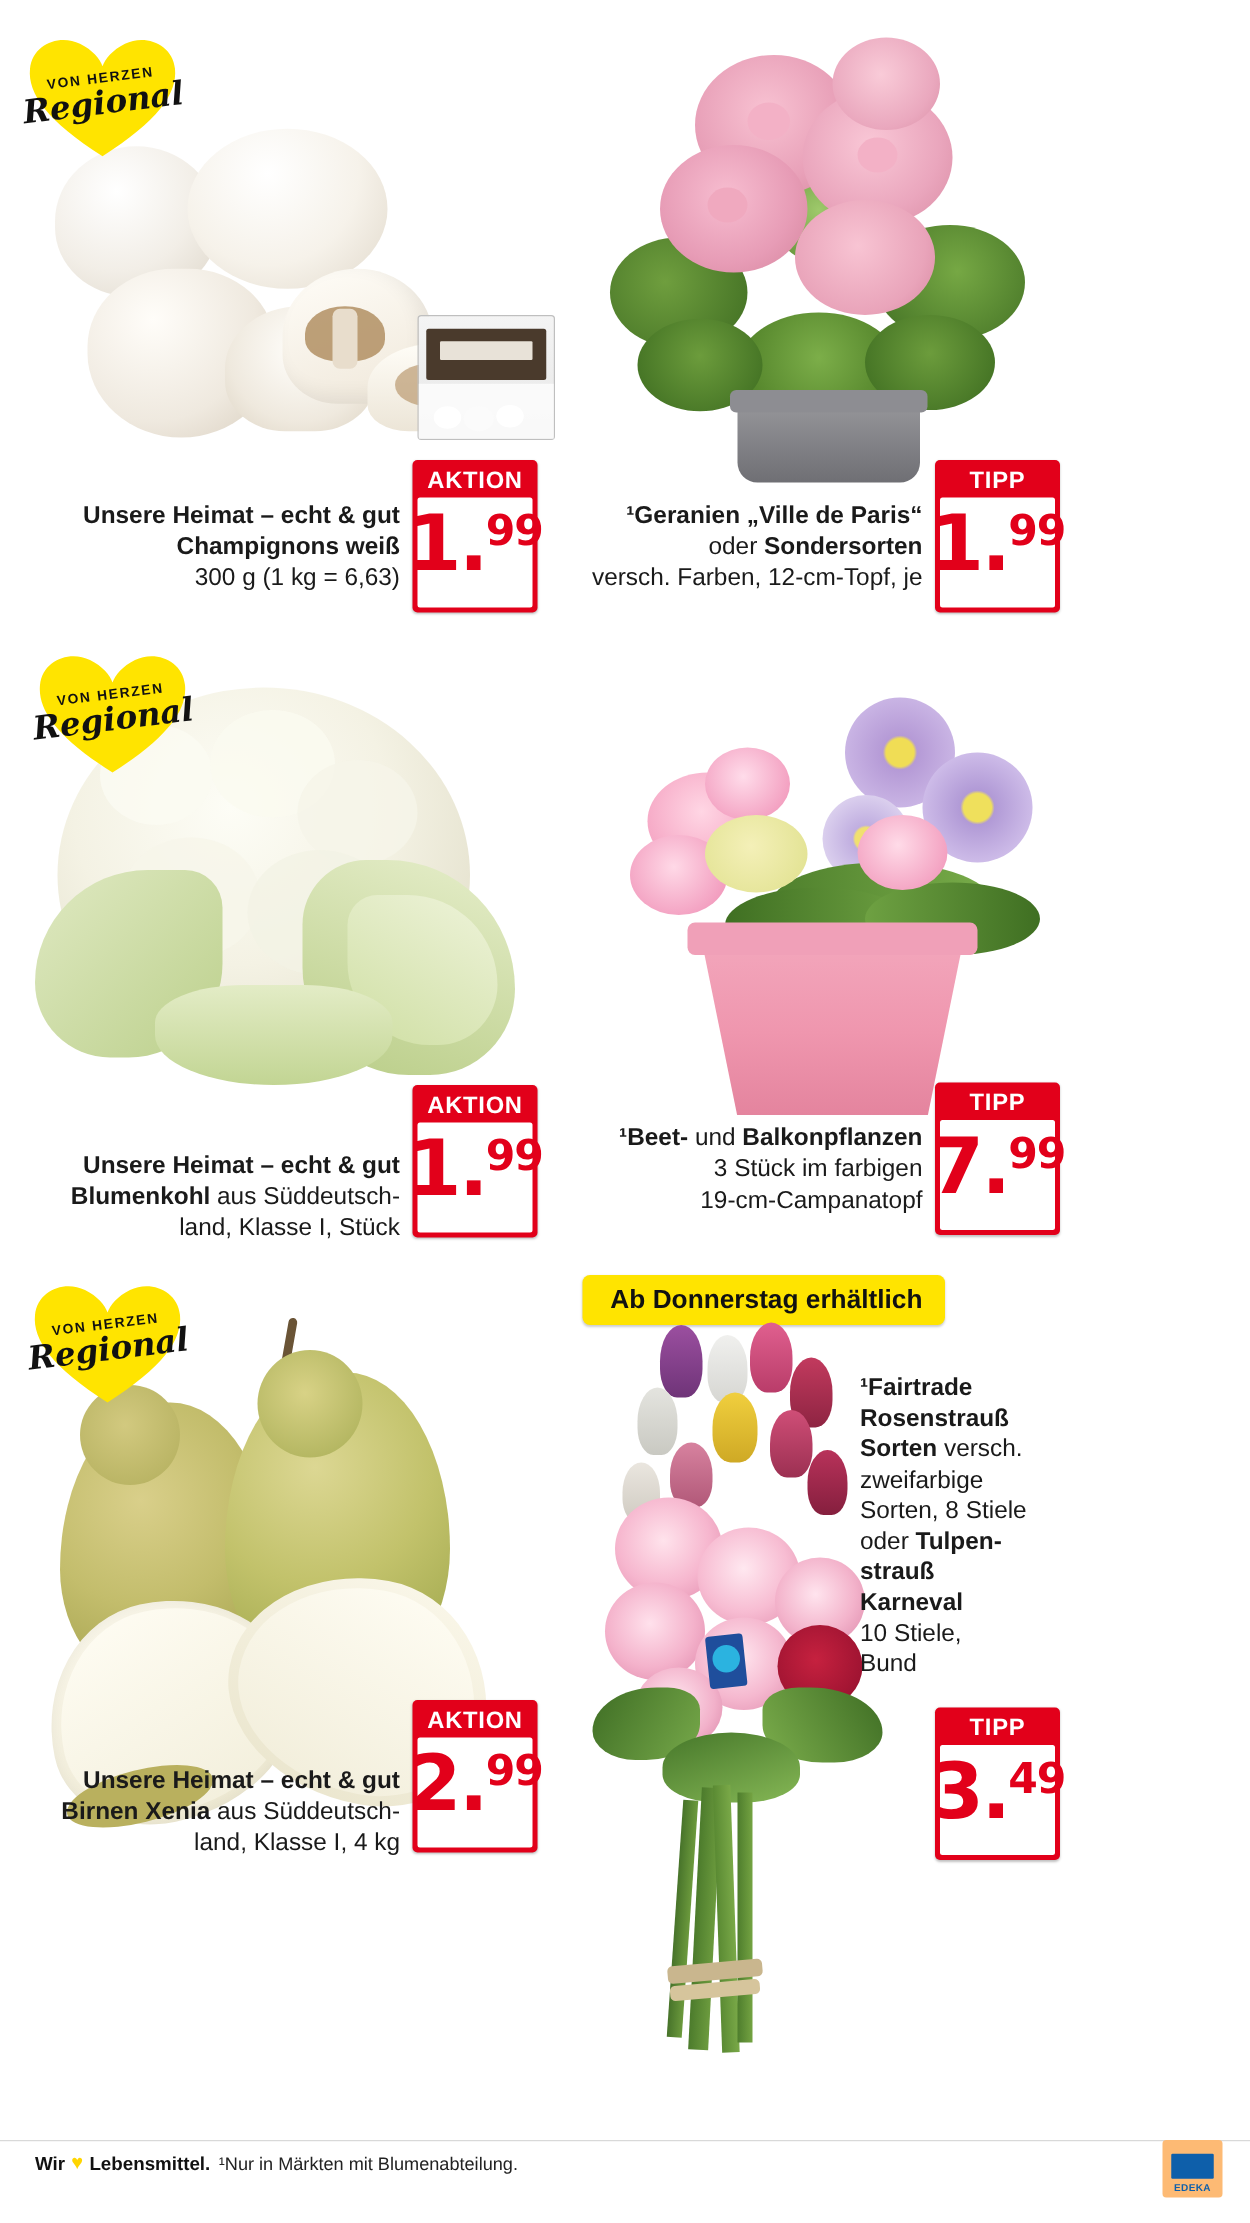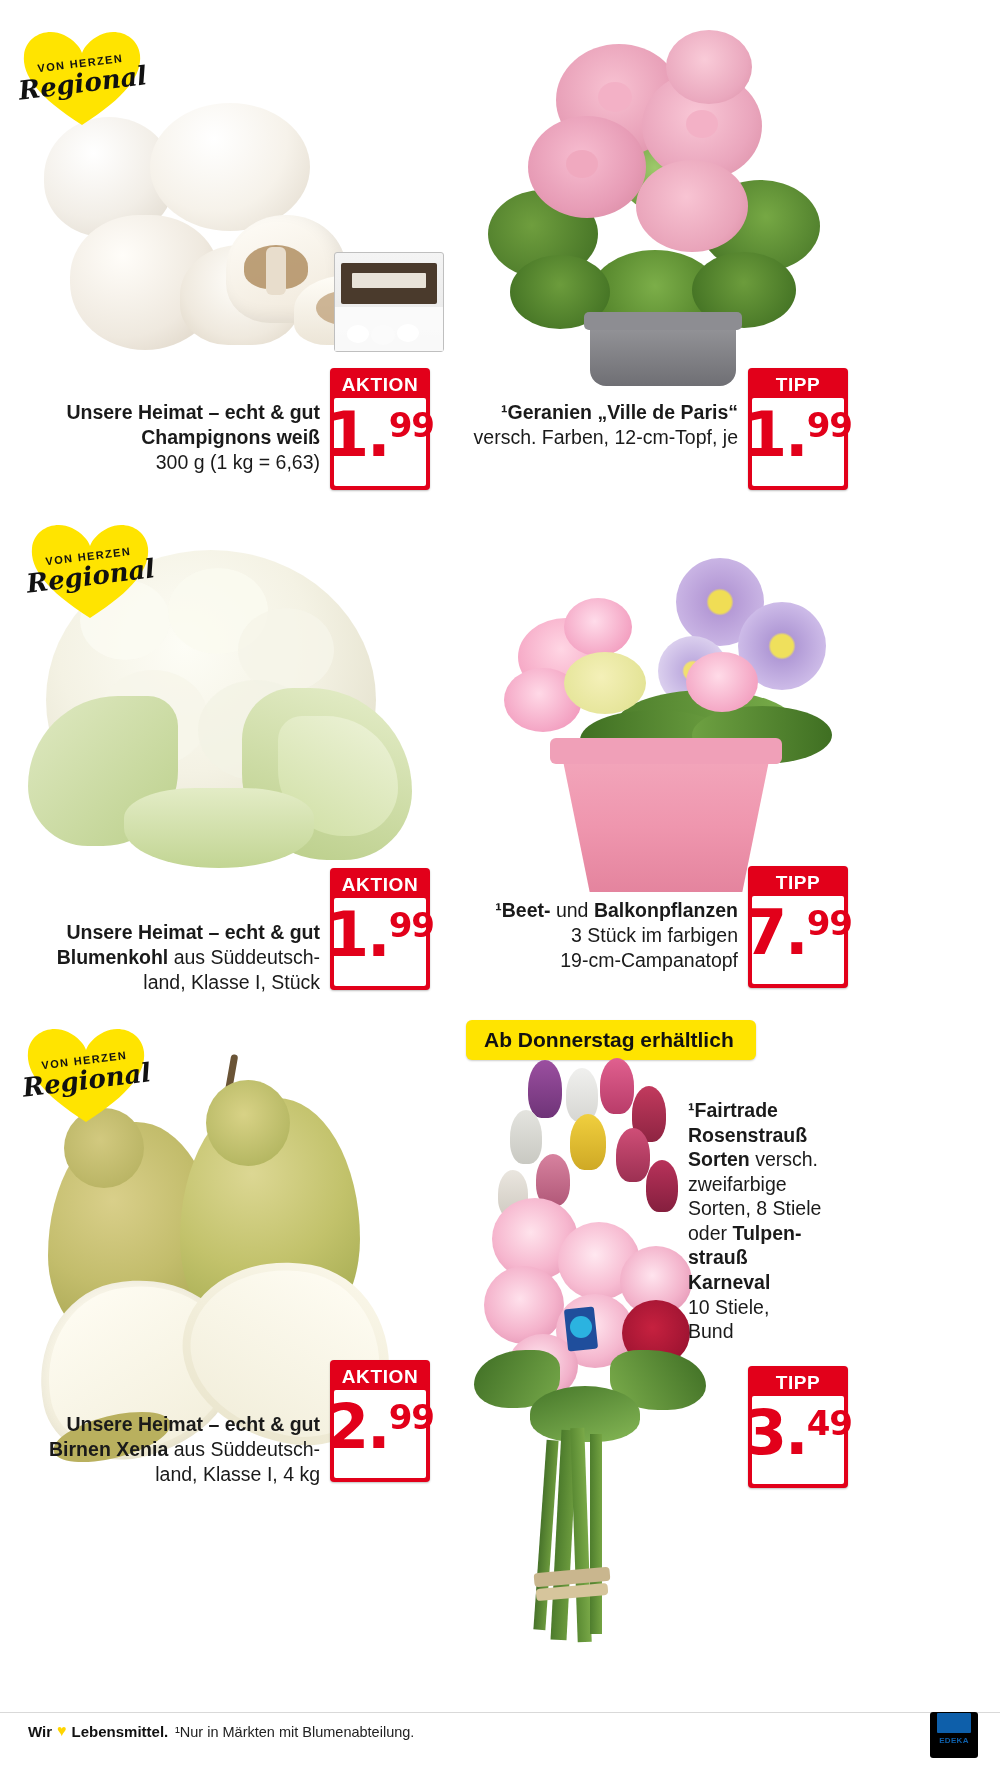--- a/index.html
+++ b/index.html
@@ -87,21 +87,21 @@
   .align-left { text-align: left; }
 
   
   .banner {
     position: absolute;
     background: #ffe400;
     border-radius: 6px;
     font-weight: 700;
     font-size: 21px;
     color: #111;
-    display: flex; align-items: center; justify-content: flex-start;
+    display: flex; align-items: center; justify-content: flex-end;
     padding: 8px 18px;
     box-shadow: 0 1px 2px rgba(0,0,0,.2);
   }
 
   
   .footer-line {
     position: absolute; left: 0; top: 1712px; width: 1000px; height: 1px;
     background: #d9d9d9;
   }
   .footer-slogan {
@@ -109,24 +109,24 @@
     font-size: 15px; font-weight: 700; color: #111;
     display: flex; align-items: center; gap: 5px;
   }
   .footer-slogan .heart { color: #ffd500; font-size: 16px; }
   .footnote {
     position: absolute; left: 175px; top: 1724px;
     font-size: 14.5px; color: #222;
   }
   .edeka-logo {
     position: absolute; right: 22px; top: 1712px;
-    width: 48px; height: 46px; background: #000000;
+    width: 48px; height: 46px; background: #fdba74;
     border-radius: 3px;
     display:flex; flex-direction:column; align-items:center; justify-content:flex-end;
-    padding-bottom: 13px;
+    padding-bottom: 3px;
   }
   .edeka-logo .bar { width: 34px; height: 20px; background:#0e5faa; margin-bottom:3px; border-radius:1px;}
   .edeka-logo .txt { font-size: 8px; font-weight: 700; color:#0e5faa; letter-spacing:.3px; }
 
   
   .imgbox { position: absolute; overflow: hidden; }
   
   
 
   .pack {
@@ -216,20 +216,21 @@
   </div>
 
   <div class="ptext align-right" style="left:20px; top:400px; width:300px;">
     <div class="b">Unsere Heimat – echt &amp; gut</div>
     <div class="b">Champignons weiß</div>
     <div class="r">300 g (1 kg = 6,63)</div>
   </div>
 
   <div class="ptext align-right" style="left:450px; top:400px; width:288px;">
     <div class="b">¹Geranien „Ville de Paris“</div>
+    <div><span class="r">oder </span><span class="b">Sondersorten</span></div>
     <div class="r">versch. Farben, 12-cm-Topf, je</div>
   </div>
 
   <div class="imgbox" style="left:28px; top:520px; width:410px; height:390px;">
     <div style="position:absolute; left:18px; top:30px; width:330px; height:300px; background:radial-gradient(circle at 42% 32%, #fdfdf6 0%, #f4f2e4 45%, #e4e1cd 80%, #d4d1ba 100%); border-radius:50%;"></div>
     <div style="position:absolute; left:52px; top:60px; width:90px; height:80px; background:#fbfbf2; border-radius:50%; opacity:.9;"></div>
     <div style="position:absolute; left:140px; top:48px; width:100px; height:86px; background:#fafaf0; border-radius:50%; opacity:.85;"></div>
     <div style="position:absolute; left:210px; top:88px; width:96px; height:84px; background:#f6f5e9; border-radius:50%; opacity:.85;"></div>
     <div style="position:absolute; left:70px; top:150px; width:110px; height:96px; background:#f7f6ea; border-radius:50%; opacity:.85;"></div>
     <div style="position:absolute; left:170px; top:160px; width:116px; height:100px; background:#f3f2e5; border-radius:50%; opacity:.8;"></div>

